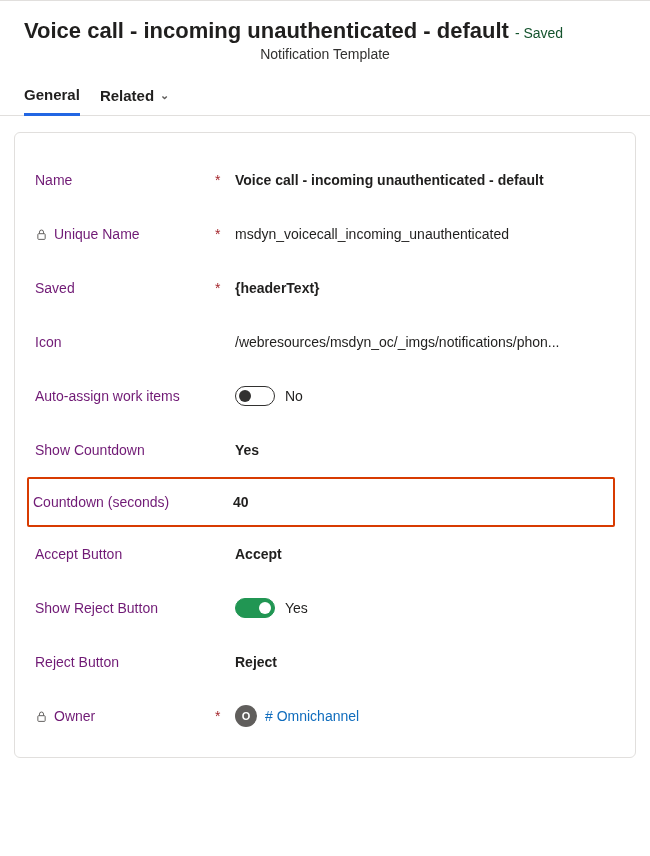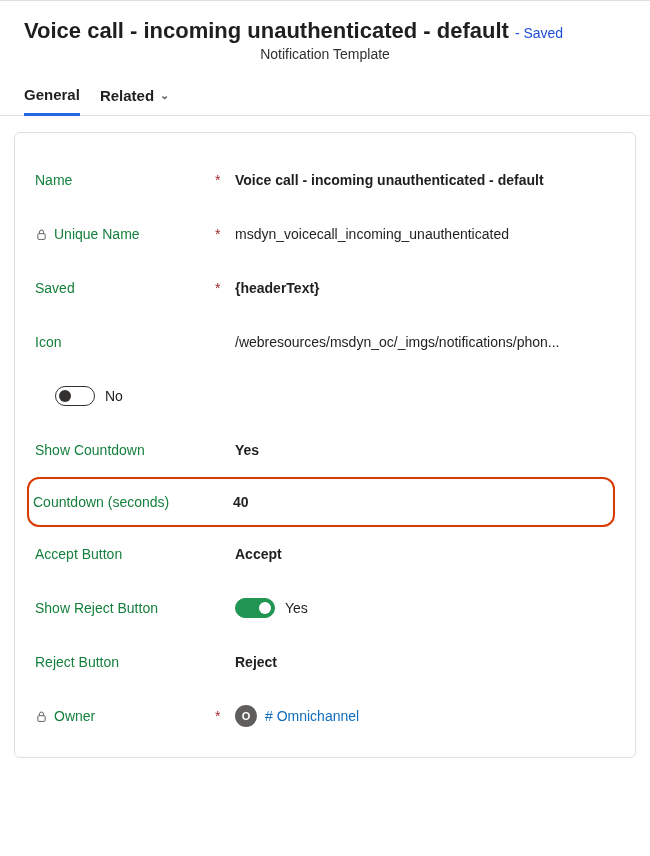--- a/index.html
+++ b/index.html
@@ -25,21 +25,21 @@
     gap: 6px;
     flex-wrap: wrap;
   }
   .page-title {
     font-size: 22px;
     font-weight: 600;
     color: #201f1e;
   }
   .saved {
     font-size: 14px;
-    color: #1d4ed8;
+    color: #14532d;
     font-weight: 400;
   }
   .sub-title {
     font-size: 14px;
     color: #323130;
     margin-top: 2px;
     text-align: center;
   }
   .tabs {
     display: flex;
@@ -72,21 +72,21 @@
     display: flex;
     align-items: center;
     min-height: 54px;
     padding: 4px 0;
   }
   .label-col {
     width: 180px;
     display: flex;
     align-items: center;
     gap: 6px;
-    color: #15803d;
+    color: #701a75;
     font-size: 14px;
   }
   .label-text { flex: 0 1 auto; }
   .req-col {
     width: 20px;
     color: #a4262c;
     font-size: 14px;
     text-align: left;
   }
   .value-col {
@@ -131,21 +131,21 @@
     background: #fff;
     position: absolute;
     right: 3px; top: 2.5px;
   }
   .toggle-label {
     font-weight: 400;
     font-size: 14px;
   }
   .highlight-box {
     border: 2px solid #d83b01;
-    border-radius: 12px;
+    border-radius: 2px;
     padding: 6px 4px;
     margin-left: -8px;
   }
   .ellipsis {
     white-space: nowrap;
     overflow: hidden;
     text-overflow: ellipsis;
   }
   .owner-chip {
     display: flex;
@@ -231,20 +231,23 @@
     <div class="label-col">
       <span class="label-text">Icon</span>
     </div>
     <div class="req-col"></div>
     <div class="value-col normal ellipsis">
       <span class="ellipsis">/webresources/msdyn_oc/_imgs/notifications/phon...</span>
     </div>
   </div>
 
   <div class="field-row">
+    <div class="label-col">
+      <span class="label-text">Auto-assign work items</span>
+    </div>
     <div class="req-col"></div>
     <div class="value-col normal">
       <span class="toggle off">
           <span class="knob"></span>
         </span>
       <span class="toggle-label">No</span>
     </div>
   </div>
 
   <div class="field-row">

